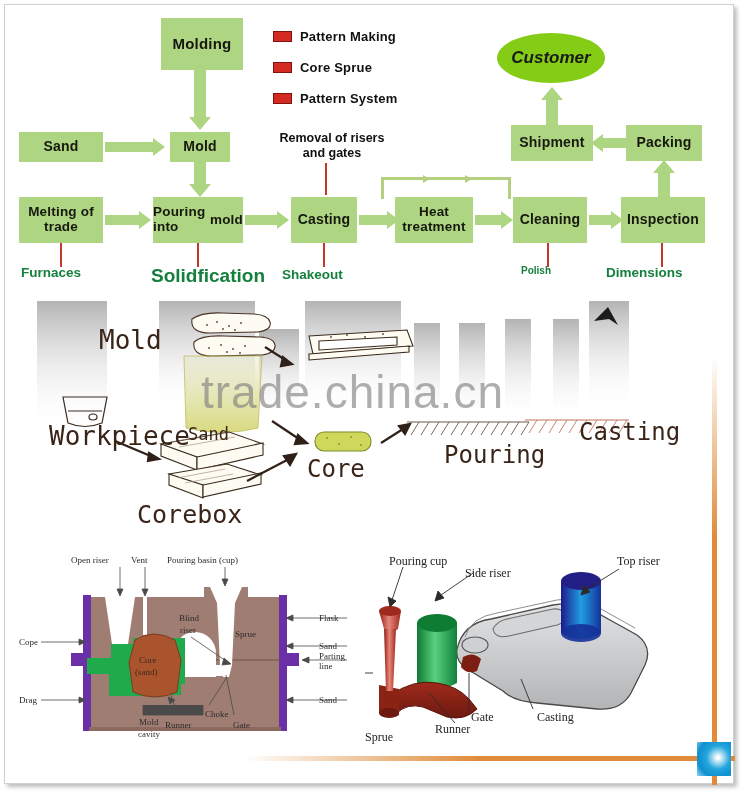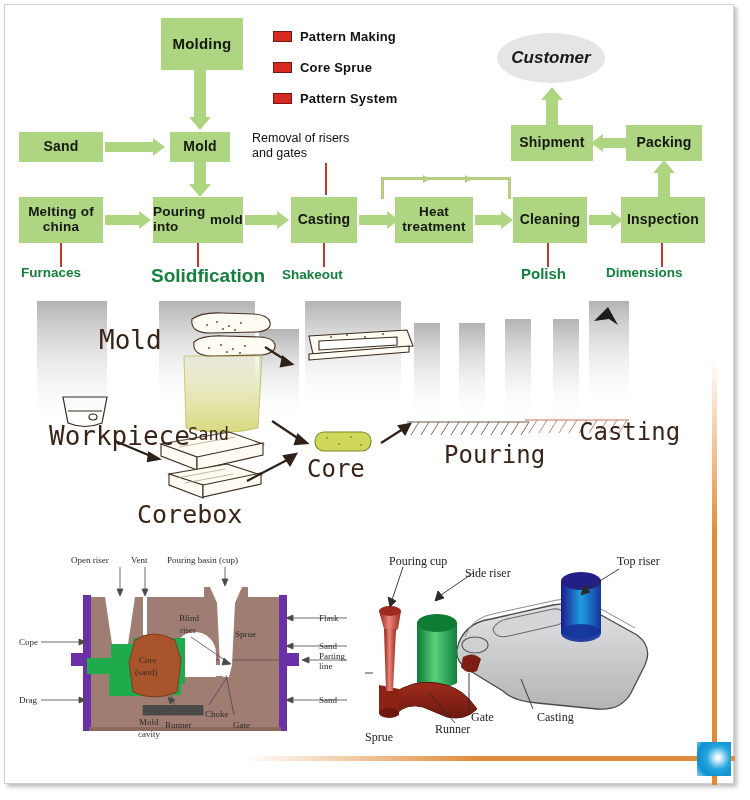--- a/index.html
+++ b/index.html
@@ -6,39 +6,39 @@
   body{font-family:"Liberation Sans",sans-serif;}
   #page{position:relative;width:750px;height:800px;overflow:hidden;background:#ffffff;}
   #frame{position:absolute;left:4px;top:4px;width:730px;height:780px;
          border:1px solid #cfcfcf;background:#ffffff;
          box-shadow:3px 3px 4px rgba(0,0,0,0.25);box-sizing:border-box;}
 
   
   .fbox{position:absolute;background:#aed581;color:#17180f;
         display:flex;align-items:center;justify-content:center;text-align:left;
         font-weight:bold;line-height:1.08;letter-spacing:.2px;}
-  .ellipse{position:absolute;background:#e5e5e5;border-radius:50%;
+  .ellipse{position:absolute;background:#84cc16;border-radius:50%;
            display:flex;align-items:center;justify-content:center;
            font-style:italic;font-weight:bold;color:#1a1a1a;}
   .arrow-r,.arrow-l{position:absolute;}
   .arrow-r .shaft,.arrow-l .shaft{position:absolute;background:#aed581;}
   .arrow-r .head{position:absolute;width:0;height:0;border-top:9px solid transparent;
                  border-bottom:9px solid transparent;border-left:12px solid #aed581;}
   .arrow-l .head{position:absolute;width:0;height:0;border-top:9px solid transparent;
                  border-bottom:9px solid transparent;border-right:12px solid #aed581;}
   .arrow-u,.arrow-d{position:absolute;}
   .arrow-u .shaft,.arrow-d .shaft{position:absolute;background:#aed581;}
   .arrow-u .head{position:absolute;width:0;height:0;border-left:11px solid transparent;
                  border-right:11px solid transparent;border-bottom:13px solid #aed581;}
   .arrow-d .head{position:absolute;width:0;height:0;border-left:11px solid transparent;
                  border-right:11px solid transparent;border-top:13px solid #aed581;}
 
   .tick{position:absolute;width:2px;background:#c0392b;}
   .caption{position:absolute;font-weight:bold;color:#15803d;white-space:nowrap;}
-  .note{position:absolute;font-weight:normal;color:#111;line-height:1.18;}
+  .note{position:absolute;font-weight:bold;color:#111;text-align:center;line-height:1.18;}
 
   .legend{position:absolute;}
   .legend-row{display:flex;align-items:center;margin-bottom:5px;margin-top:16px;}
   .legend-swatch{width:17px;height:9px;background:#d42a22;border:1px solid #7d1410;
                  margin-right:8px;flex:0 0 auto;}
   .legend-label{font-weight:bold;font-size:13px;color:#111;letter-spacing:.2px;}
 
   .bypass{position:absolute;}
   .bypass .ln{position:absolute;background:#b5cf80;}
   .bypass .ah{position:absolute;width:0;height:0;border-top:4px solid transparent;
@@ -102,21 +102,21 @@
     </div>
 
     <div class="note" style="left:247px;top:126px;width:160px;font-size:12.5px;">
       <div>Removal  of  risers</div>
       <div>and  gates</div>
     </div>
     <div class="tick" style="left:320px;top:158px;height:32px;"></div>
 
     <div class="fbox" style="left:14px;top:192px;width:84px;height:46px;font-size:13.5px;flex-direction:column;">
       <span>Melting of</span>
-      <span>china</span>
+      <span>trade</span>
     </div>
     <div class="arrow-r" style="left:100px;top:206px;width:50px;height:18px;">
       <span class="shaft" style="left:0;top:4px;width:36px;height:10px;"></span>
       <span class="head" style="left:34px;top:0;"></span>
     </div>
 
     <div class="fbox" style="left:148px;top:192px;width:90px;height:46px;font-size:13.5px;flex-direction:row;">
       <span>Pouring into</span>
       <span>mold</span>
     </div>
@@ -177,21 +177,21 @@
     <div class="tick" style="left:55px;top:238px;height:24px;"></div>
     <div class="caption" style="left:16px;top:260px;font-size:13.5px;">Furnaces</div>
 
     <div class="tick" style="left:192px;top:238px;height:24px;"></div>
     <div class="caption" style="left:146px;top:260px;font-size:19px;">Solidfication</div>
 
     <div class="tick" style="left:318px;top:238px;height:24px;"></div>
     <div class="caption" style="left:277px;top:262px;font-size:13.5px;">Shakeout</div>
 
     <div class="tick" style="left:542px;top:238px;height:24px;"></div>
-    <div class="caption" style="left:516px;top:260px;font-size:15px;">Polish</div>
+    <div class="caption" style="left:516px;top:260px;font-size:10px;">Polish</div>
 
     <div class="tick" style="left:656px;top:238px;height:24px;"></div>
     <div class="caption" style="left:601px;top:260px;font-size:13.5px;">Dimensions</div>
   </div>
 
   <div id="illus">
     <svg width="702" height="244" viewBox="0 0 702 244">
       <defs>
         <linearGradient id="fadeG" x1="0" y1="0" x2="0" y2="1">
           <stop offset="0" stop-color="#9a9a9a" stop-opacity="0.75"></stop>
@@ -337,20 +337,21 @@
     
     
     
     
     
     
     
     
   </div>
 
+  <div class="watermark" style="left:196px;top:360px;">trade.china.cn</div>
 
   <div id="xsec">
     <svg width="350" height="215" viewBox="0 0 350 215">
 
       <rect x="70" y="52" width="192" height="132" fill="#a07d72"></rect>
 
       <rect x="64" y="50" width="8" height="136" fill="#6b2fa8"></rect>
       <rect x="260" y="50" width="8" height="136" fill="#6b2fa8"></rect>
       <rect x="52" y="108" width="16" height="13" fill="#6b2fa8"></rect>
       <rect x="264" y="108" width="16" height="13" fill="#6b2fa8"></rect>

